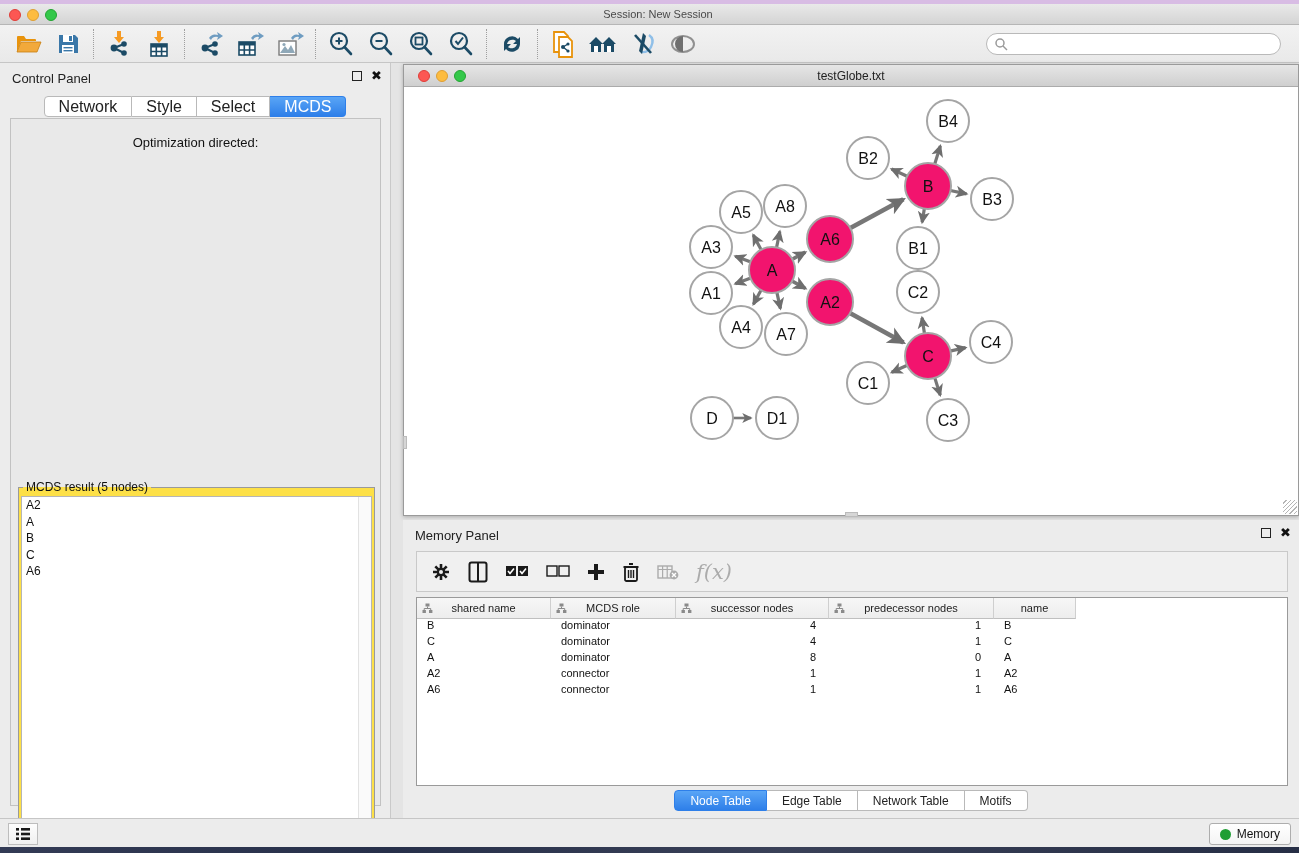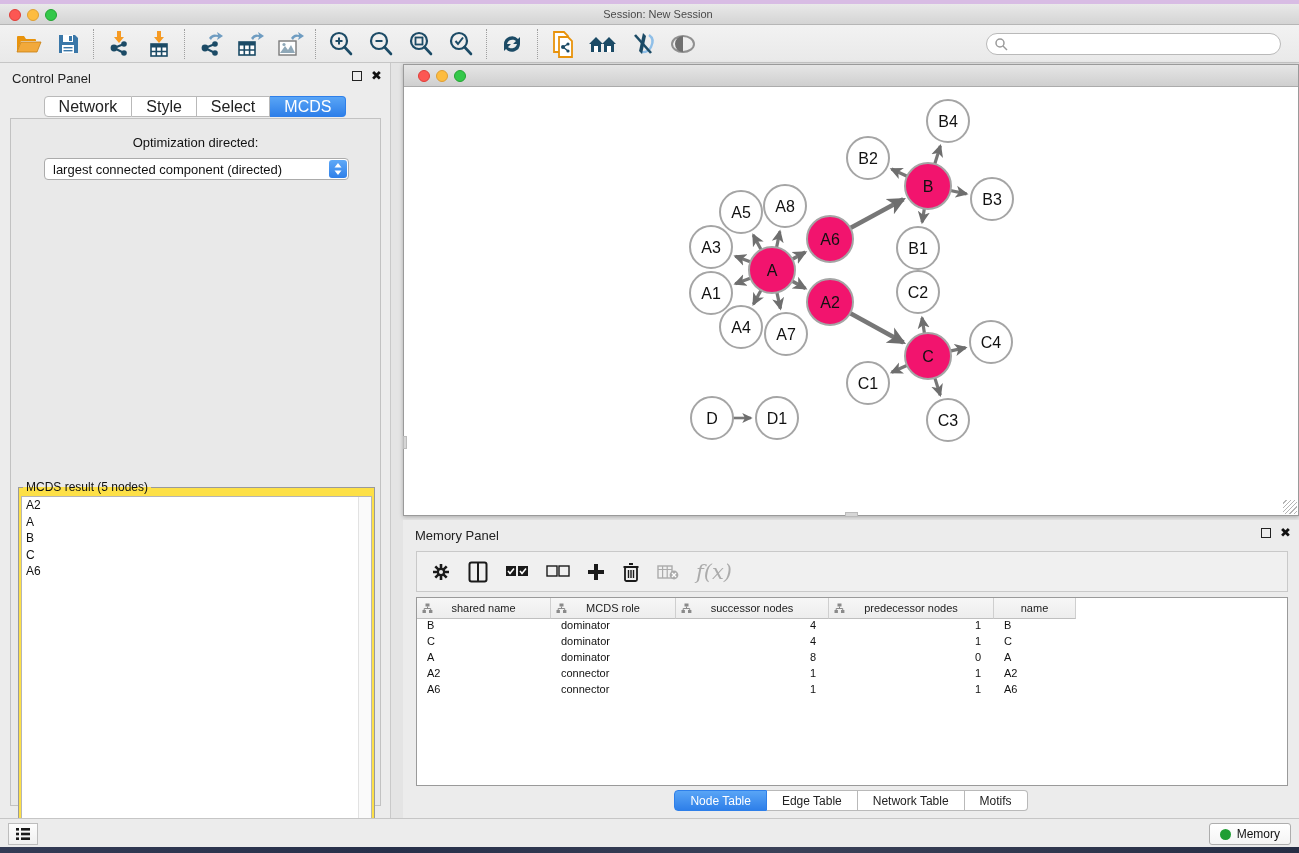--- a/index.html
+++ b/index.html
@@ -271,29 +271,20 @@
       <span class="close-x">✖</span>
     </div>
     <div class="cp-tabs">
       <div class="tab">Network</div>
       <div class="tab">Style</div>
       <div class="tab">Select</div>
       <div class="tab active">MCDS</div>
     </div>
     <div class="cp-body">
       <div class="opt-label">Optimization directed:</div>
-      <div class="select">
-        <span>largest connected component (directed)</span>
-        <span class="stepper">
-          <svg width="10" height="14" viewBox="0 0 10 14">
-              <path d="M5 1 L8.5 5.5 L1.5 5.5 Z" fill="#FFF"></path>
-              <path d="M5 13 L1.5 8.5 L8.5 8.5 Z" fill="#FFF"></path>
-            </svg>
-        </span>
-      </div>
       <fieldset class="result-box">
         <legend>MCDS result (5 nodes)</legend>
         <div class="result-list">
           <div id="result-items">
               <div class="result-item">A2</div>
               <div class="result-item">A</div>
               <div class="result-item">B</div>
               <div class="result-item">C</div>
               <div class="result-item">A6</div>
             </div>
@@ -301,20 +292,21 @@
         </div>
       </fieldset>
     </div>
   </div>
 
   <div class="net-window">
     <div class="net-titlebar">
       <span class="tl red"></span>
       <span class="tl yellow"></span>
       <span class="tl green"></span>
+      <div class="net-title">testGlobe.txt</div>
     </div>
     <div class="net-canvas">
       <svg id="graph-svg" width="890" height="426" viewBox="0 0 890 426">
         <defs>
           <marker id="arrow" viewBox="0 0 10 10" refX="8" refY="5" markerWidth="4.2" markerHeight="4.2" orient="auto-start-reverse">
             <path d="M0 0.5 L9.5 5 L0 9.5 L2.5 5 Z" fill="#6E6E6E"></path>
           </marker>
         </defs>
       <line x1="348.22175155851795" y1="188.70327400252603" x2="329.32812944623856" y2="195.82709873338544" stroke="#777777" stroke-width="3.2" marker-end="url(#arrow)"></line>
           <line x1="348.22175155851795" y1="175.29672599747397" x2="329.32812944623856" y2="168.17290126661456" stroke="#777777" stroke-width="3.2" marker-end="url(#arrow)"></line>

